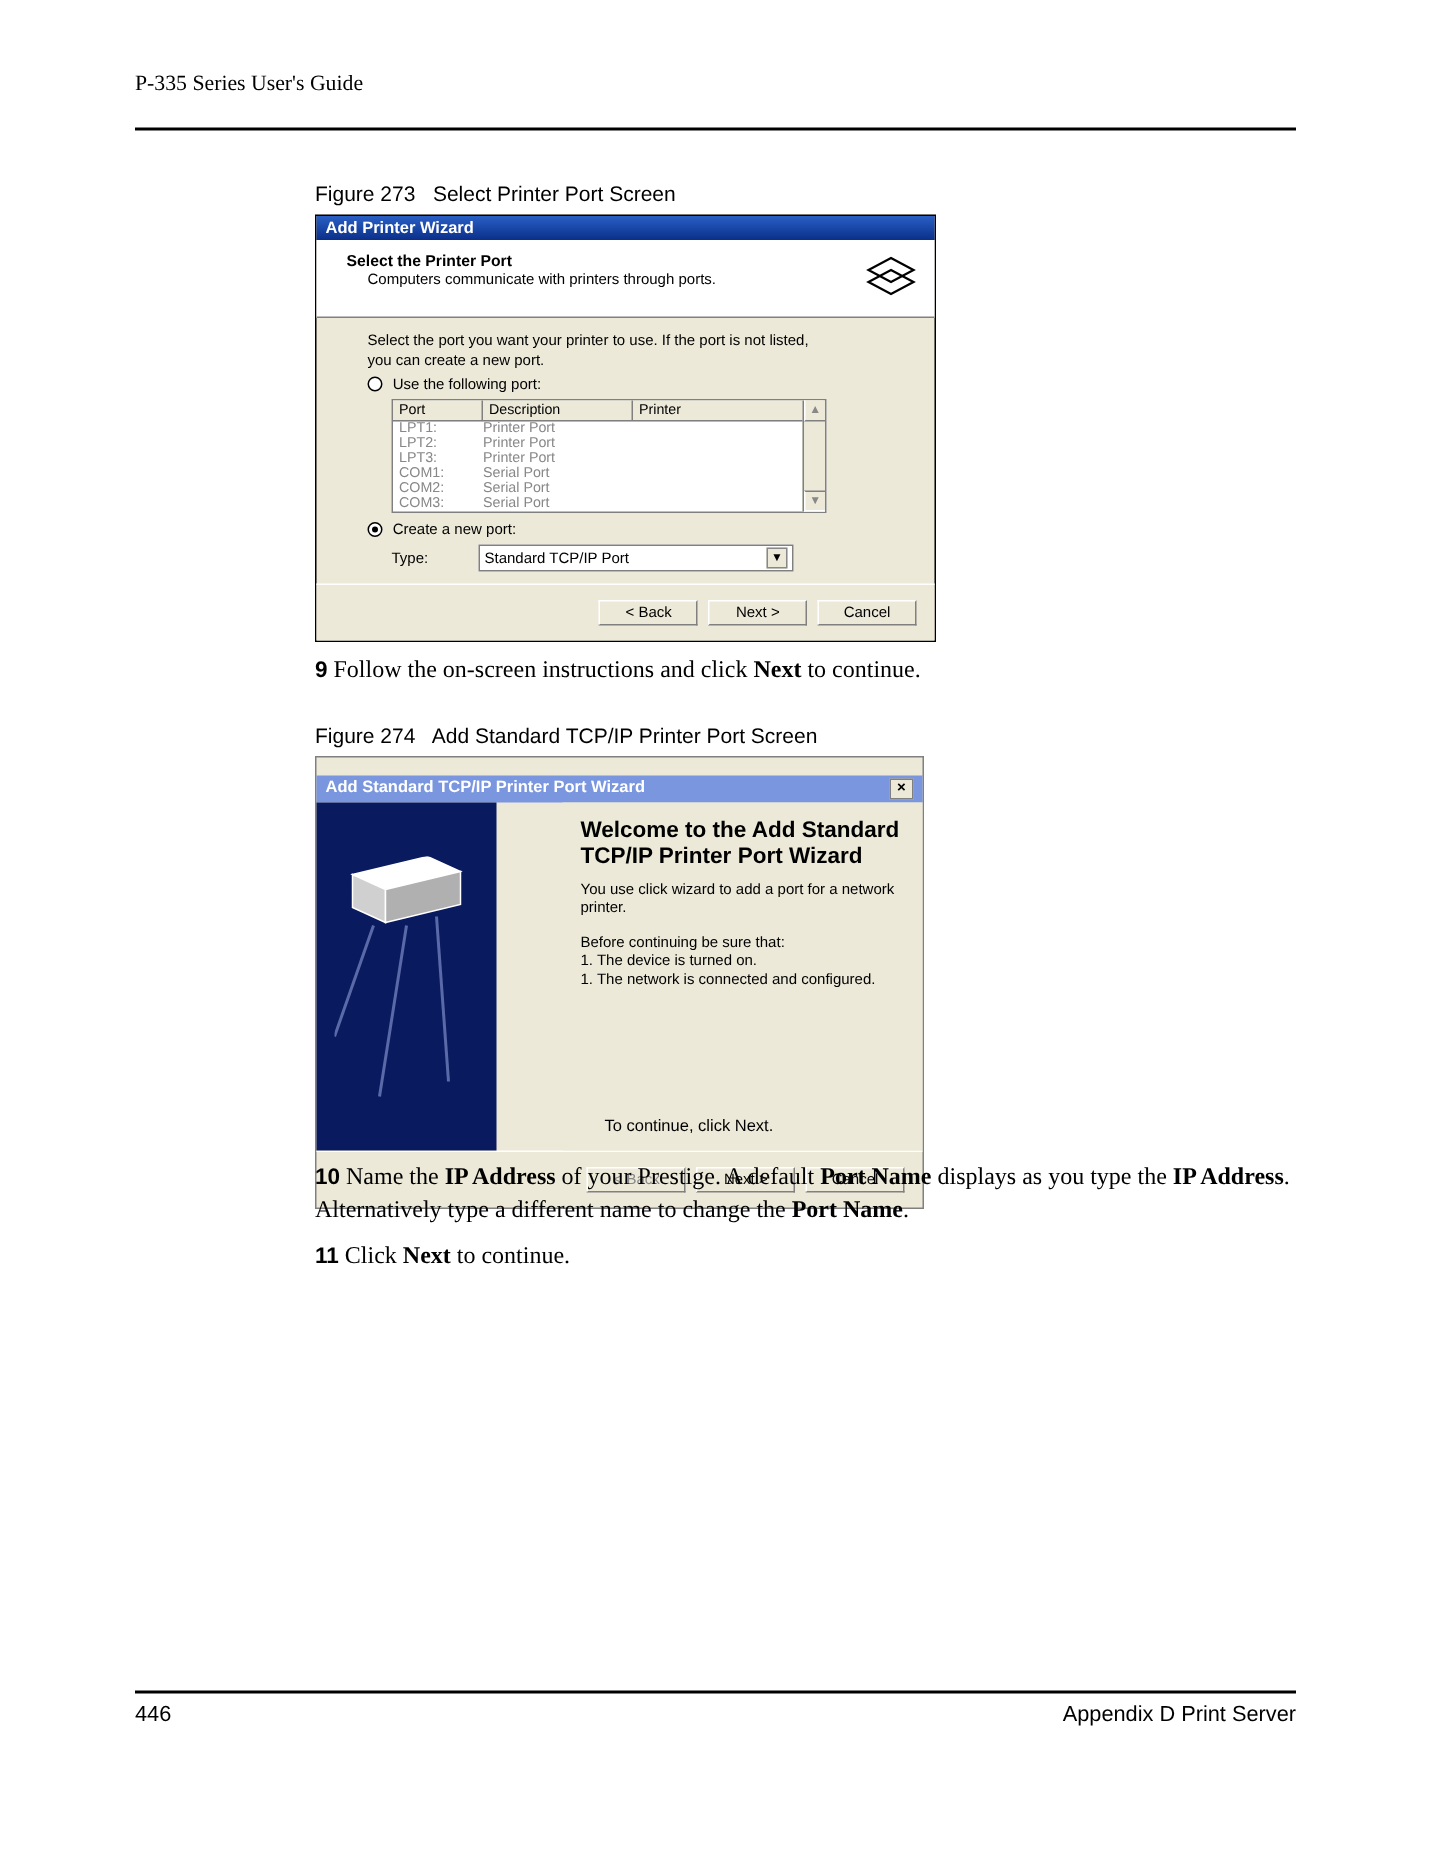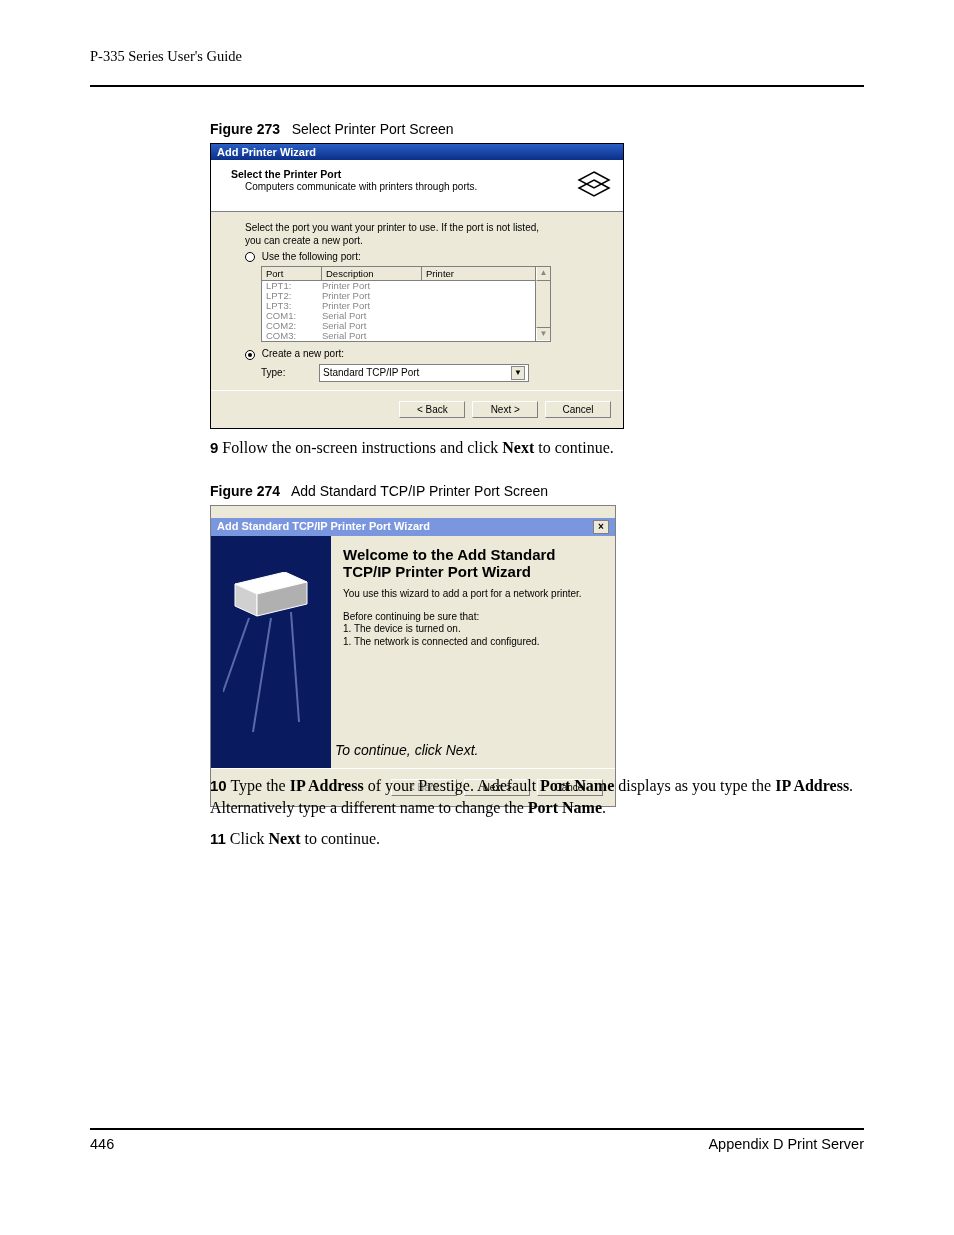--- a/index.html
+++ b/index.html
@@ -16,21 +16,21 @@
     font-size: 14.5px;
     padding-bottom: 20px;
     border-bottom: 2px solid #000;
     margin-bottom: 34px;
   }
   .fig-caption {
     font-family: Arial, Helvetica, sans-serif;
     font-size: 14px;
     margin: 0 0 6px 0;
   }
-  .fig-caption b { font-weight: bold; }
+  .fig-caption b { font-weight: normal; }
   .content-indent { margin-left: 120px; }
   .step-line { margin: 10px 0 26px 0; }
   .step-line .num { font-family: Arial, Helvetica, sans-serif; font-weight: bold; font-size: 15px; }
   .step-line .body { display: inline; }
   b.sans { font-family: "Times New Roman", Times, serif; font-weight: bold; }
   
   .win {
     border: 1px solid #000;
     width: 414px;
     font-family: "Tahoma", "MS Sans Serif", Arial, sans-serif;
@@ -129,31 +129,31 @@
   }
   .win2-titlebar {
     background:#7a96df; color:#fff;
     padding:2px 6px; font-weight:bold; font-size:11px;
     display:flex; justify-content:space-between; align-items:flex-start;margin-top:12px;
   }
   .win2-close{
     width:16px;height:14px;background:#ece9d8;border:1px solid #808080;
     color:#000;font-size:10px;text-align:center;line-height:12px;font-weight:bold;
   }
-  .win2-body { display:flex; }
+  .win2-body { display:flex;gap:44px; }
   .win2-side {
     width:120px; background:#0a1a5e;
     min-height:232px;
     position:relative;
   }
   .win2-side svg { position:absolute; top:36px; left:12px; }
   .win2-main { flex:1; background:#ece9d8; padding:10px 14px 6px 12px; position:relative;}
   .win2-h1 { font-family: Arial, sans-serif; font-size:15px; font-weight:bold; line-height:1.15; margin-bottom:8px;}
   .win2-p { font-size:10px; margin-bottom:10px; line-height:1.25;}
-  .win2-cont { position:absolute; bottom:10px; left:4px; font-size:14px;font-style:italic;}
+  .win2-cont { position:absolute; bottom:10px; left:28px; font-size:11px;}
   .win2-buttons {
     border-top:1px solid #fff; padding:10px 12px; text-align:right;
   }
   
   .page-footer {
     border-top: 2px solid #000;
     margin-top: 280px;
     padding-top: 6px;
     font-size: 14.5px;
     display: flex; justify-content: space-between;
@@ -288,21 +288,21 @@
             <line x1="48" y1="46" x2="30" y2="160"></line>
             <line x1="68" y1="40" x2="76" y2="150"></line>
           </g>
         </svg>
       </div>
       <div class="win2-main" data-name="wizard-main">
         <div class="win2-h1" data-name="wizard-welcome-heading">
           <span>Welcome to the Add Standard</span><br>
           <span>TCP/IP Printer Port Wizard</span>
         </div>
-        <div class="win2-p" data-name="wizard-intro-text">You use this wizard to add a port for a network printer.</div>
+        <div class="win2-p" data-name="wizard-intro-text">You use click wizard to add a port for a network printer.</div>
         <div class="win2-p" data-name="wizard-prep-list">
           <span>Before continuing be sure that:</span><br>
           <span>1.  The device is turned on.</span><br>
           <span>1.  The network is connected and configured.</span>
         </div>
         <div class="win2-cont" data-name="wizard-continue-text">To continue, click Next.</div>
       </div>
     </div>
     <div class="win2-buttons" data-name="wizard-button-row">
       <span class="win-btn disabled" data-name="back-button">&lt; Back</span>
@@ -318,21 +318,21 @@
   
 </div>
 
 <style>
 </style>
 
 <div class="content-indent">
   <p class="step-line" style="margin:6px 0 10px 0; line-height:1.4;" data-name="step-10-final">
     <span class="num" data-name="step-number">10</span>
     <span data-name="step-10-text">
-      <span>Type the </span><b>IP Address</b><span> of your Prestige. A default </span><b>Port Name</b><span> displays as you type the </span><b>IP Address</b><span>. Alternatively type a different name to change the </span><b>Port Name</b><span>.</span>
+      <span>Name the </span><b>IP Address</b><span> of your Prestige. A default </span><b>Port Name</b><span> displays as you type the </span><b>IP Address</b><span>. Alternatively type a different name to change the </span><b>Port Name</b><span>.</span>
     </span>
   </p>
 
   <p class="step-line" style="margin:0 0 10px 0;" data-name="step-11">
     <span class="num" data-name="step-number">11</span>
     <span data-name="step-11-text">
       <span>Click </span><b>Next</b><span> to continue.</span>
     </span>
   </p>
 </div>

